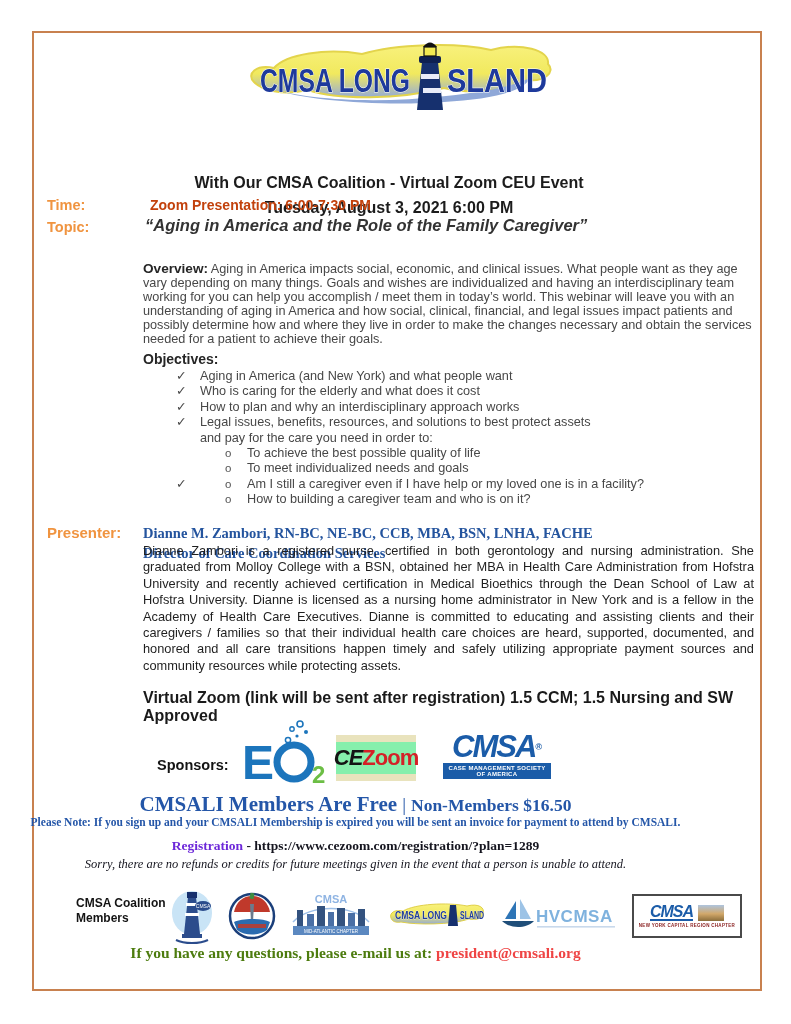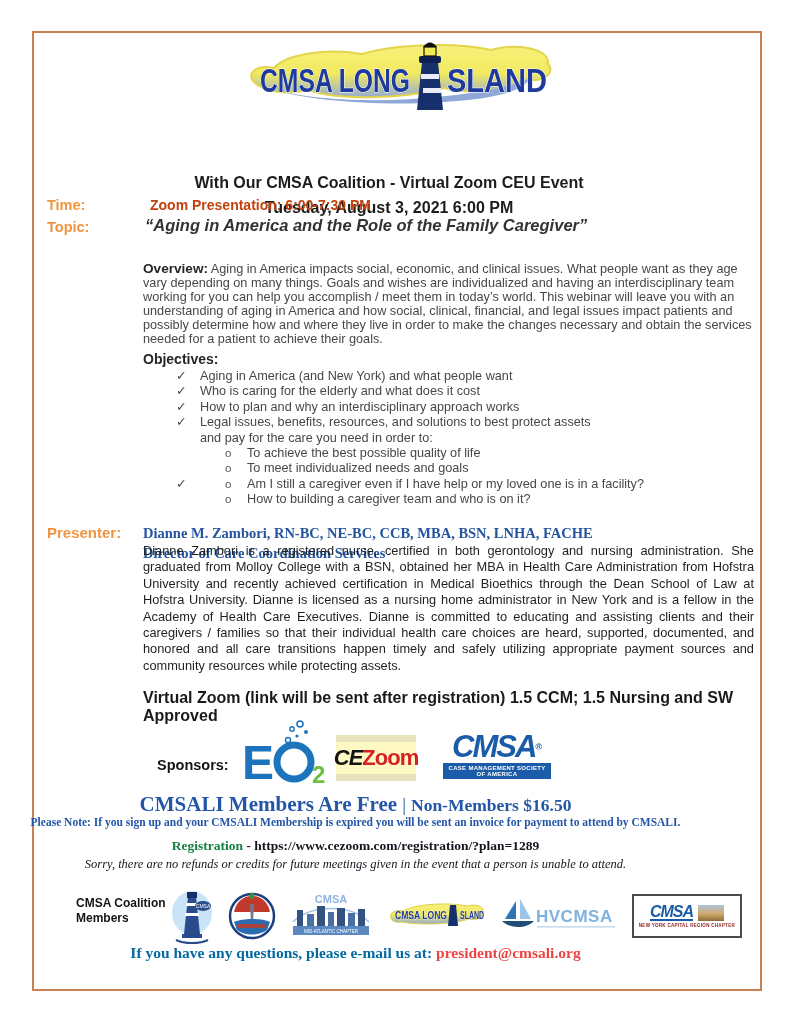--- a/index.html
+++ b/index.html
@@ -43,60 +43,60 @@
   .presenter-block { position:absolute; left:143px; top:523px; width:616px;
                      font-family:"Liberation Serif", serif; font-weight:bold; color:#24549E;
                      font-size:14.5px; line-height:20px; }
   .bio { position:absolute; left:143px; top:543px; width:611px; font-size:12.8px; line-height:16.4px;
          color:#1f1f1f; text-align:justify; }
   .credits { position:absolute; left:143px; top:689px; font-weight:bold; font-size:16px; color:#1a1a1a; }
 
   
   .sponsors-label { position:absolute; left:157px; top:757px; font-weight:bold; font-size:14.5px; color:#141414; }
   .eo2 { position:absolute; left:240px; top:719px; width:96px; height:68px; }
-  .cezoom { position:absolute; left:336px; top:735px; width:80px; height:46px; background:#fef9c3;
+  .cezoom { position:absolute; left:336px; top:735px; width:80px; height:46px; background:#86efac;
             border-top:7px solid #E9E3BD; border-bottom:7px solid #E9E3BD;
             display:flex; align-items:center; justify-content:center; font-weight:bold; font-size:22px; }
   .cezoom .ce { color:#141414; font-style:italic; letter-spacing:-1px; }
   .cezoom .zoom { color:#D42027; letter-spacing:-1px; }
   .cmsa-logo { position:absolute; left:443px; top:732px; width:108px; }
   .cmsa-word { font-style:italic; font-weight:bold; font-size:31px; color:#1B5CA8; letter-spacing:-2px;
                line-height:30px; text-align:center; }
   .cmsa-word .reg { font-size:9px; vertical-align:top; letter-spacing:0; }
   .cmsa-banner { background:#1B5CA8; color:#ffffff; font-size:6px; font-weight:bold; text-align:center;
                  padding:2px 1px; letter-spacing:0.3px; margin-top:1px; }
 
   
   .center-line { position:absolute; left:16px; width:679px; text-align:center; font-family:"Liberation Serif", serif; }
   .pricing { top:792px; color:#2456A8; font-weight:bold; }
   .pricing .members { font-size:21px; }
   .pricing .pipe { font-size:19px; font-weight:normal; margin:0 5px; }
   .pricing .nonmembers { font-size:17.5px; }
   .note { top:816px; font-size:11.5px; font-weight:bold; color:#2456A8; }
   .registration { top:838px; font-size:13.5px; font-weight:bold; color:#15151f; }
-  .registration .reg-label { color:#15803d;text-align:center; }
+  .registration .reg-label { color:#6d28d9;text-align:center; }
   .refund { top:857px; font-size:12.5px; font-weight:normal; font-style:italic; color:#15151f; }
 
   
   .coalition-label { position:absolute; left:76px; top:896px; width:100px; font-weight:bold;
                      font-size:12px; line-height:15px; color:#141414; }
   .coalition-row { position:absolute; left:170px; top:888px; width:572px; height:56px;
                    display:flex; align-items:center; justify-content:space-between; }
   .cap-logo { width:110px; height:44px; border:2px solid #4a4a4a; background:#fff;
               display:flex; flex-direction:column; align-items:center; justify-content:center; padding:2px; }
   .cap-top { display:flex; align-items:center; }
   .cap-word { font-style:italic; font-weight:bold; font-size:16px; color:#1B5CA8;
               border-bottom:2px solid #1B5CA8; line-height:15px; letter-spacing:-1px; margin-right:5px; }
   .cap-photo { width:26px; height:16px; display:inline-block;
                background:linear-gradient(180deg,#aec4de 0%,#d2a86a 55%,#8a6d3b 100%); }
   .cap-sub { font-size:4.5px; color:#8a2020; letter-spacing:0.3px; margin-top:2px; font-weight:bold; }
 
   
   .contact { top:944px; font-size:15.5px; font-weight:bold; }
-  .contact .prefix { color:#0369a1; }
+  .contact .prefix { color:#4d7c0f; }
   .contact .email { color:#ef4444; }
 </style>
 </head>
 <body>
 
 <div class="page">
   <div class="frame"></div>
 
   <div class="logo-top">
     <svg width="312" height="88" viewBox="0 0 312 88">

